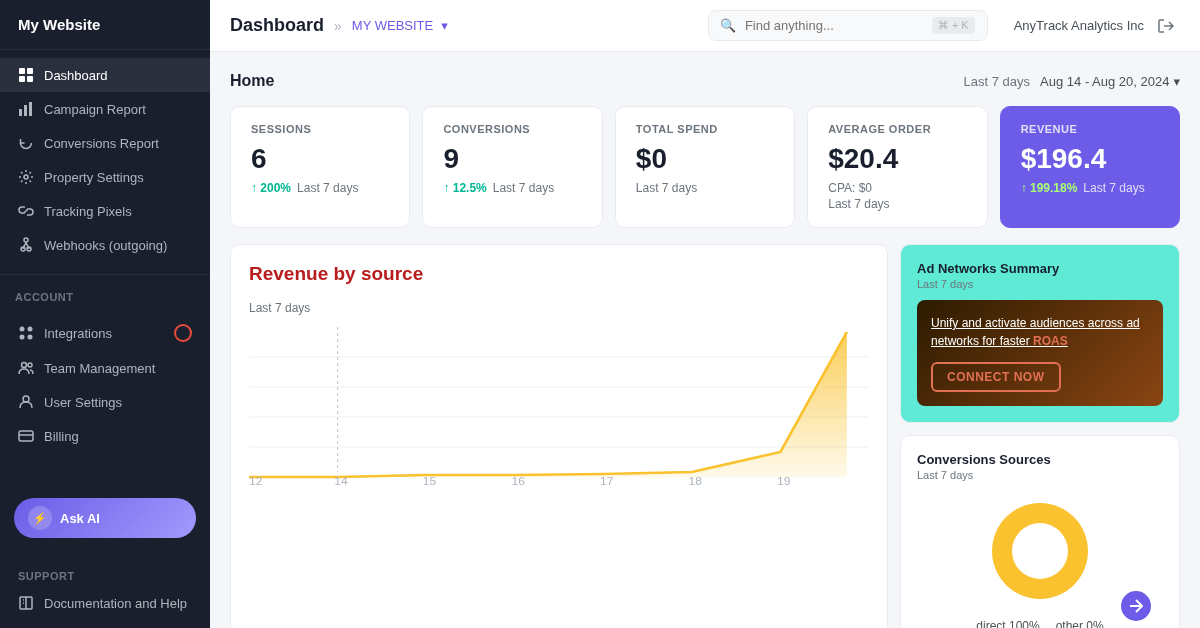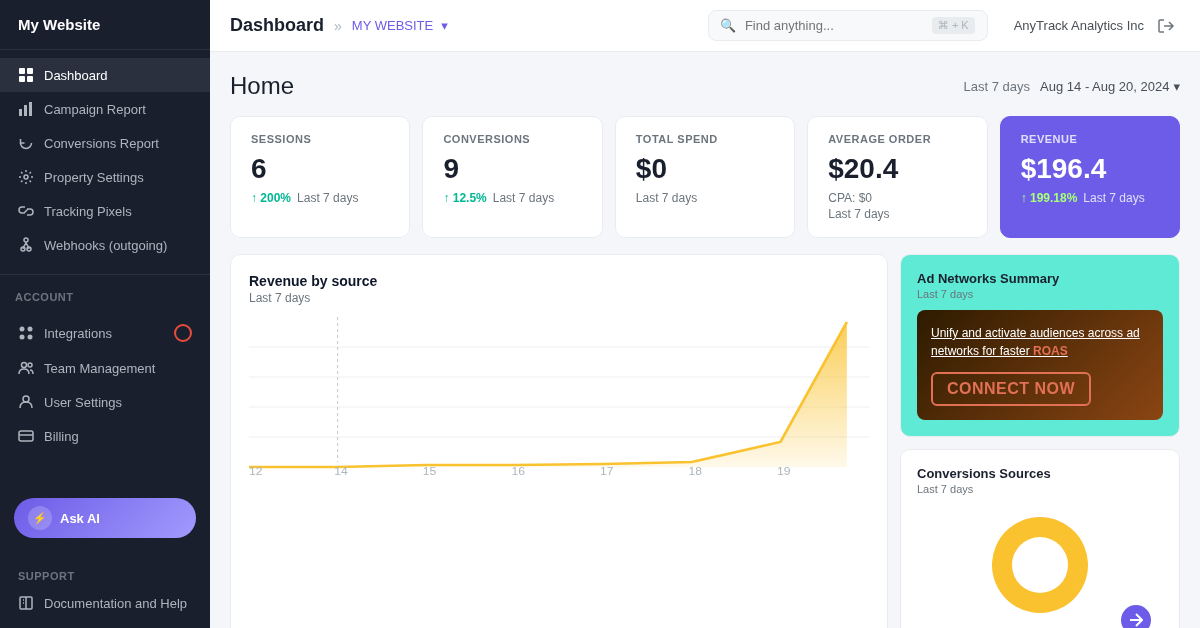--- a/index.html
+++ b/index.html
@@ -33,21 +33,21 @@
     .header-search input { border: none; background: transparent; outline: none; font-size: 13px; flex: 1; color: #495057; }
     .header-kbd { font-size: 11px; color: #adb5bd; background: #e9ecef; padding: 2px 6px; border-radius: 4px; }
     .header-user { margin-left: 16px; font-size: 13px; color: #495057; display: flex; align-items: center; gap: 8px; }
     .header-logout { width: 28px; height: 28px; display: flex; align-items: center; justify-content: center; cursor: pointer; color: #6c757d; }
 
     
     .content { flex: 1; overflow-y: auto; padding: 20px; display: flex; flex-direction: column; gap: 16px; }
 
     
     .page-header { display: flex; align-items: center; justify-content: space-between; }
-    .page-title { font-size: 24px; font-weight: 400; color: #1a1f2e; }
+    .page-title { font-size: 16px; font-weight: 700; color: #1a1f2e; }
     .date-range { display: flex; align-items: center; gap: 10px; font-size: 13px; color: #495057; }
     .date-range-label { color: #6c757d; }
     .date-range-value { font-weight: 500; cursor: pointer; display: flex; align-items: center; gap: 4px; }
 
     
     .stats-row { display: flex; gap: 12px; }
     .stat-card { background: #fff; border-radius: 10px; padding: 16px 20px; flex: 1; border: 1px solid #e9ecef; }
     .stat-card.highlighted { background: #6c5ce7; border-color: #6c5ce7; }
     .stat-label { font-size: 11px; font-weight: 600; color: #6c757d; text-transform: uppercase; letter-spacing: 0.5px; margin-bottom: 8px; }
     .stat-card.highlighted .stat-label { color: rgba(255,255,255,0.8); }
@@ -56,34 +56,34 @@
     .stat-sub { font-size: 12px; color: #6c757d; display: flex; align-items: center; gap: 6px; text-align: center; }
     .stat-card.highlighted .stat-sub { color: rgba(255,255,255,0.8); }
     .stat-change { font-size: 12px; font-weight: 600; }
     .stat-change.positive { color: #00b894; }
     .stat-card.highlighted .stat-change { color: #a8ff78; }
 
     
     .charts-row { display: flex; gap: 12px; }
     .chart-main { flex: 1; background: #fff; border-radius: 10px; padding: 18px; border: 1px solid #e9ecef; }
     .chart-side { width: 280px; display: flex; flex-direction: column; gap: 12px; }
-    .chart-title { font-size: 14px; font-weight: 600; color: #0f172a; margin-bottom: 2px; }
+    .chart-title { font-size: 19px; font-weight: 600; color: #b91c1c; margin-bottom: 16px; }
     .chart-subtitle { font-size: 12px; color: #6c757d; margin-bottom: 12px; }
 
     
     .revenue-chart { width: 100%; height: 160px; }
 
     
     .ad-networks-card { background: #5eead4; border-radius: 10px; padding: 16px; border: 1px solid #e9ecef; }
     .ad-networks-title { font-size: 13px; font-weight: 600; color: #1a1f2e; margin-bottom: 2px; }
     .ad-networks-sub { font-size: 11px; color: #6c757d; margin-bottom: 10px; }
     .ad-networks-banner { background: linear-gradient(135deg, #2d1b00, #8B4513); border-radius: 8px; padding: 14px; color: #fff; }
     .ad-networks-desc { font-size: 12px; line-height: 1.5; margin-bottom: 12px; text-decoration: underline; }
     .ad-networks-desc strong { color: #e17055; }
-    .connect-btn { background: transparent; border: 2px solid #e17055; color: #e17055; padding: 6px 14px; border-radius: 6px; font-size: 16px; font-weight: 700; cursor: pointer; text-transform: uppercase; letter-spacing: 0.5px; }
+    .connect-btn { background: transparent; border: 2px solid #e17055; color: #e17055; padding: 6px 14px; border-radius: 6px; font-size: 12px; font-weight: 700; cursor: pointer; text-transform: uppercase; letter-spacing: 0.5px; }
 
     
     .conv-sources-card { background: #fff; border-radius: 10px; padding: 16px; border: 1px solid #e9ecef; flex: 1; }
     .conv-title { font-size: 13px; font-weight: 600; color: #1a1f2e; margin-bottom: 2px; }
     .conv-sub { font-size: 11px; color: #6c757d; margin-bottom: 10px; }
     .donut-area { display: flex; flex-direction: column; align-items: center; }
     .donut-legend { display: flex; gap: 16px; margin-top: 8px; font-size: 12px; color: #495057; }
 
     
     .nav-icon { width: 30px; height: 30px; background: #6c5ce7; border-radius: 50%; display: flex; align-items: center; justify-content: center; cursor: pointer; position: absolute; bottom: 12px; right: 12px; }

